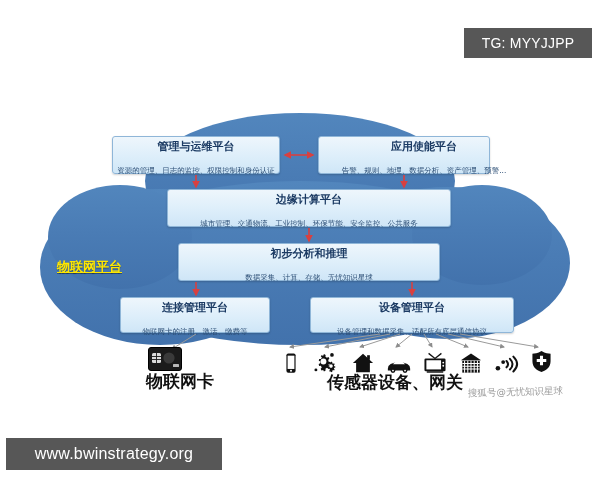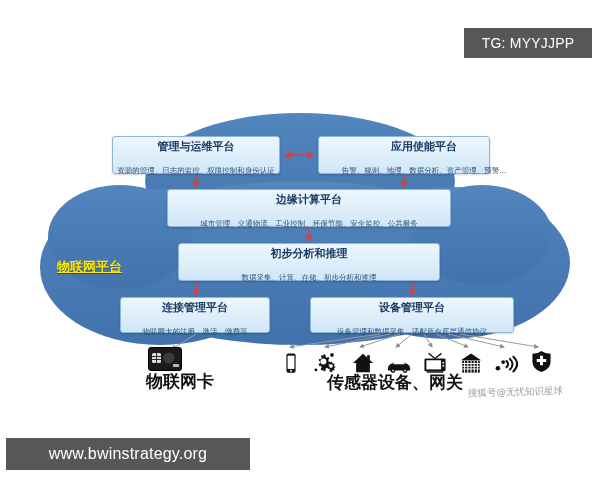--- a/index.html
+++ b/index.html
@@ -28,21 +28,21 @@
     align-items: center;
     justify-content: center;
   }
   #tg-badge {
     right: 8px; top: 28px;
     width: 128px; height: 30px;
     font-size: 14px;
   }
   #url-badge {
     left: 6px; bottom: 10px;
-    width: 244px; height: 32px;
+    width: 216px; height: 32px;
     font-size: 16px;
   }
 
   
   #cloud-svg {
     position: absolute;
     left: 0; top: 95px;
     width: 600px; height: 255px;
   }
 
@@ -171,21 +171,21 @@
     <div class="s">告警、规则、地理、数据分析、资产管理、预警...</div>
   </div>
 
   <div class="pbox" id="box-industry">
     <div class="t">边缘计算平台</div>
     <div class="s">城市管理、交通物流、工业控制、环保节能、安全监控、公共服务</div>
   </div>
 
   <div class="pbox" id="box-edge">
     <div class="t">初步分析和推理</div>
-    <div class="s">数据采集、计算、存储、初步分析和推理</div>
+    <div class="s">数据采集、计算、存储、无忧知识星球</div>
   </div>
 
   <div class="pbox" id="box-conn">
     <div class="t">连接管理平台</div>
     <div class="s">物联网卡的注册、激活、缴费等</div>
   </div>
 
   <div class="pbox" id="box-device">
     <div class="t">设备管理平台</div>
     <div class="s">设备管理和数据采集、适配所有底层通信协议</div>

